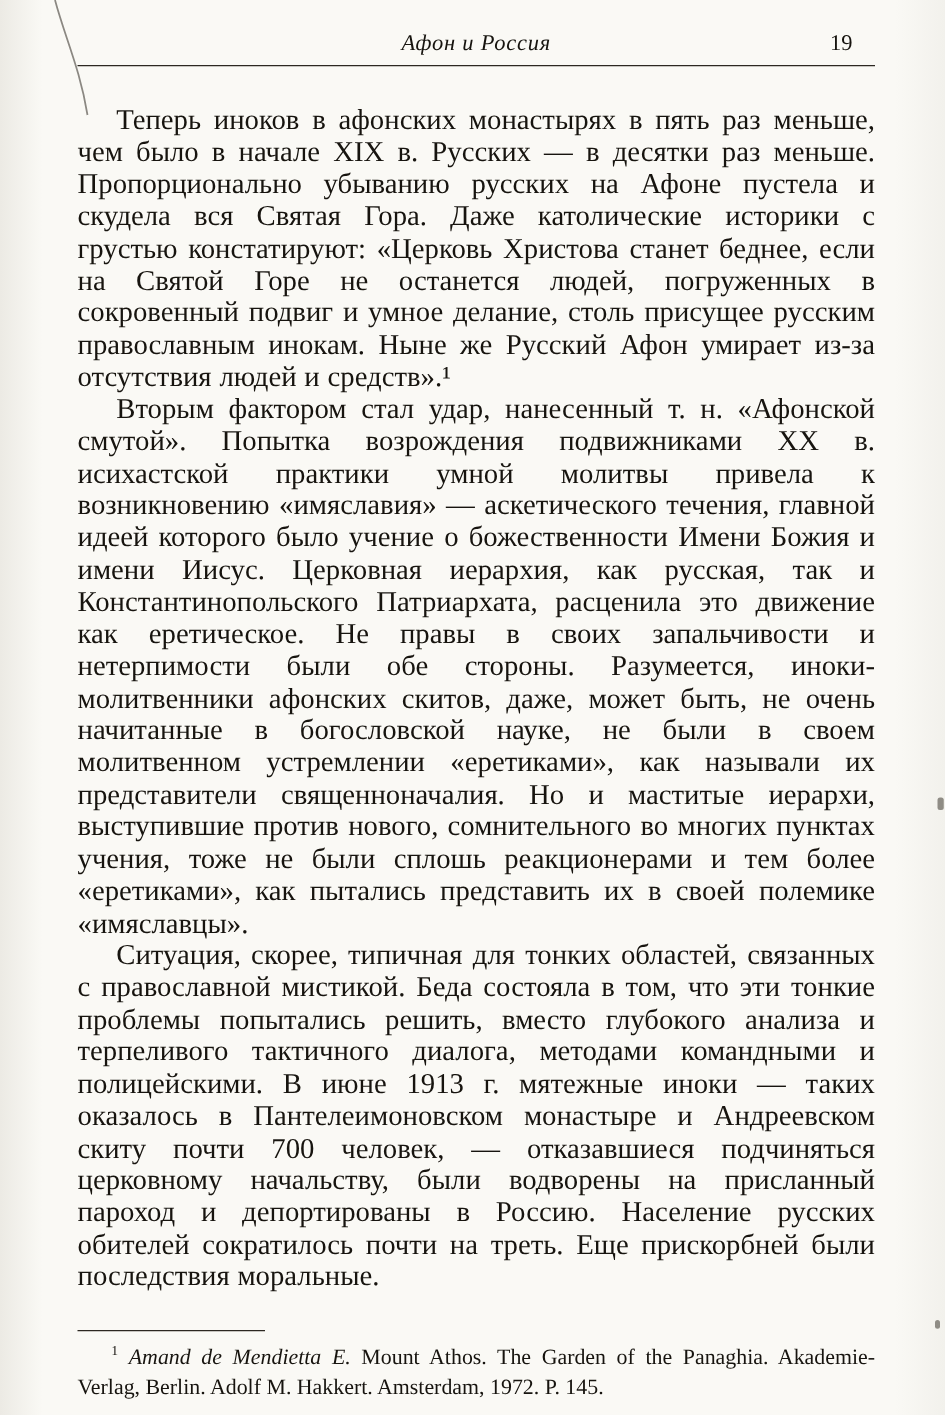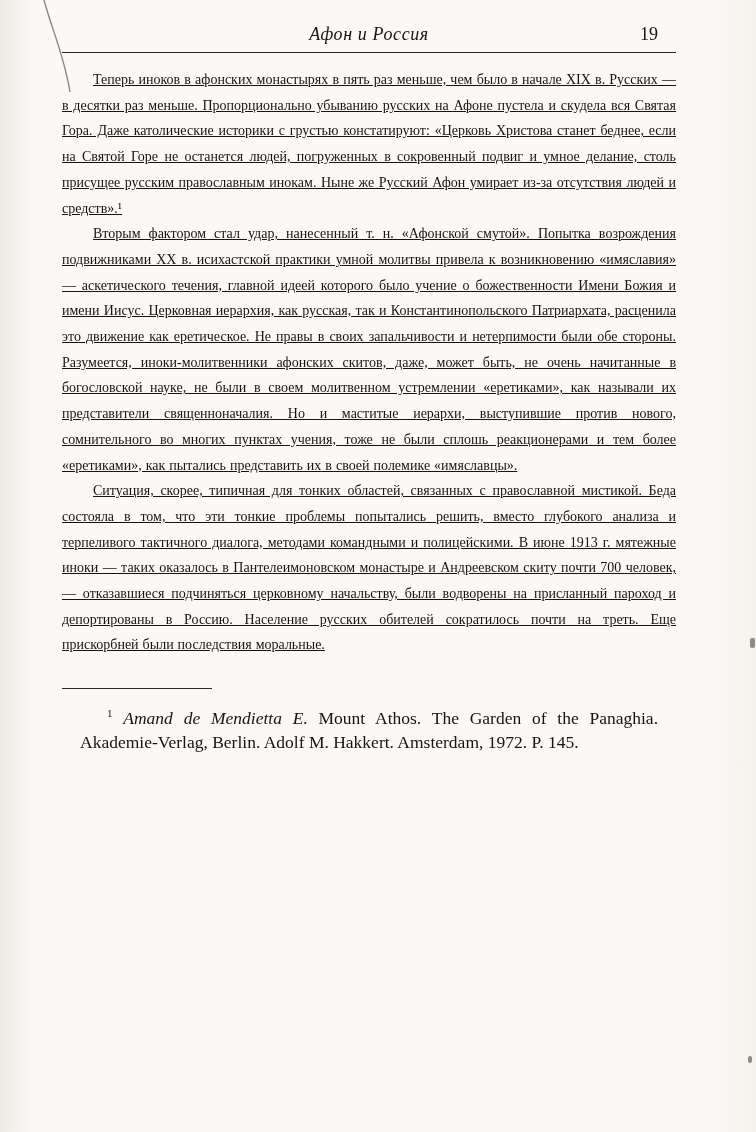--- a/index.html
+++ b/index.html
@@ -9,21 +9,21 @@
     background: #faf9f5;
     font-family: "Liberation Serif", serif;
     color: #17140f;
     position: relative;
     overflow: hidden;
   }
   .page {
     position: absolute;
     inset: 0;
     box-sizing: border-box;
-    padding: 24px 80px 0 62px;
+    padding: 24px 56px 0 62px;
     background: linear-gradient(90deg, #eceae4 0px, #faf9f5 34px, #faf9f5 716px, #f2f1ec 756px);
   }
   
   .page-curl {
     position: absolute;
     left: 30px; top: 0;
     width: 60px; height: 110px;
     pointer-events: none;
   }
   .edge-mark {
@@ -51,44 +51,43 @@
     right: 18px; top: 0;
     font-style: normal;
   }
   .header-rule {
     border: none;
     border-top: 1.6px solid #2c2822;
     margin: 2px 0 0 0;
   }
 
   .body-text {
-    margin-top: 14px;
-    font-size: 14px;
+    margin-top: 30px;
+    font-size: 23px;
     line-height: 25.7px;
     text-align: justify;
-    text-decoration: underline;
   }
   .body-text p {
     margin: 0;
     text-indent: 31px;
     word-spacing: 0.5px;
   }
 
   .footnote-block {
     margin-top: 30px;
     font-size: 17.5px;
   }
   .footnote-rule {
     width: 150px;
     border: none;
     border-top: 1.3px solid #2c2822;
     margin: 0 0 9px 0;
   }
   .footnote {
-    margin: 18px;
+    margin: 0;
     text-indent: 27px;
     line-height: 23.5px;
     text-align: justify;
   }
   .footnote .author { font-style: italic; }
   .footnote sup { font-size: 11px; line-height: 0; }
 </style>
 </head>
 <body>
 

